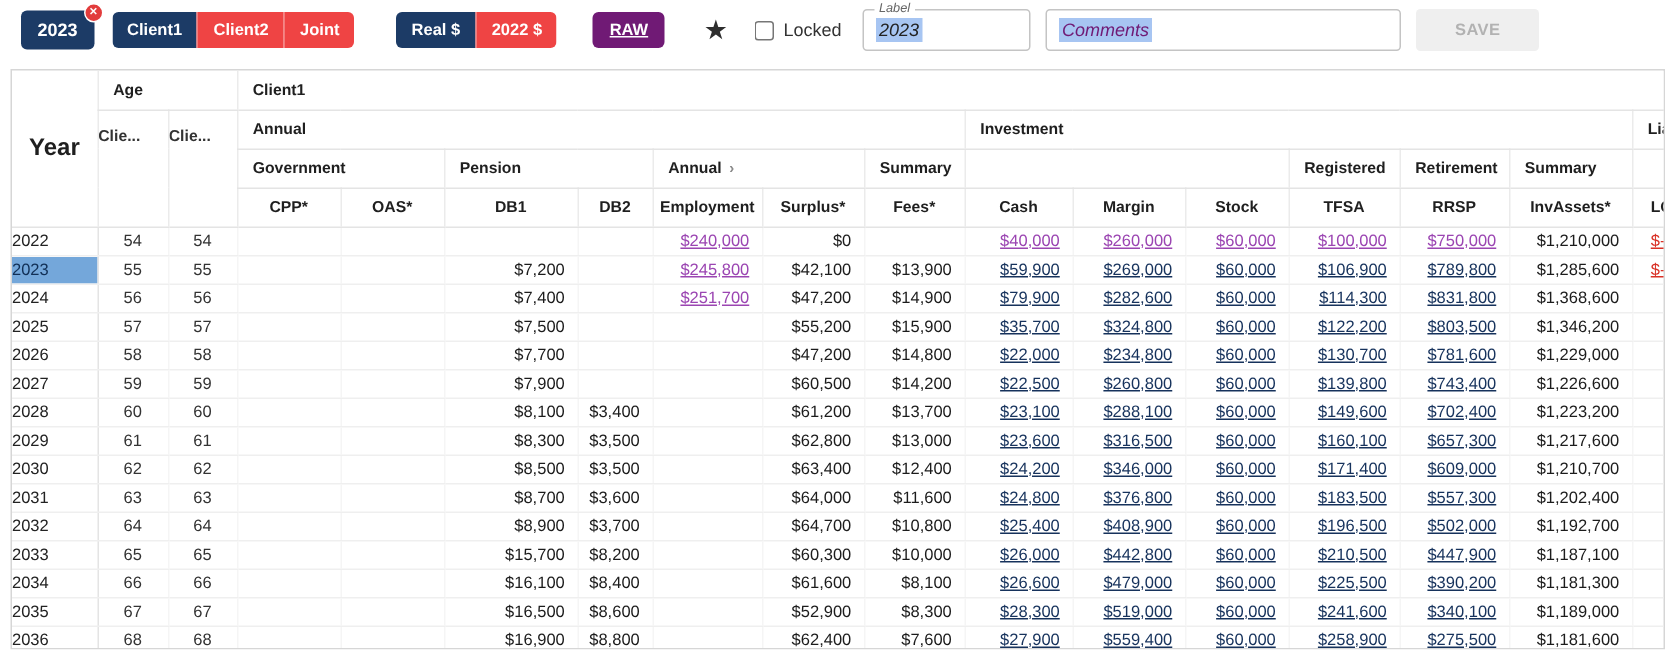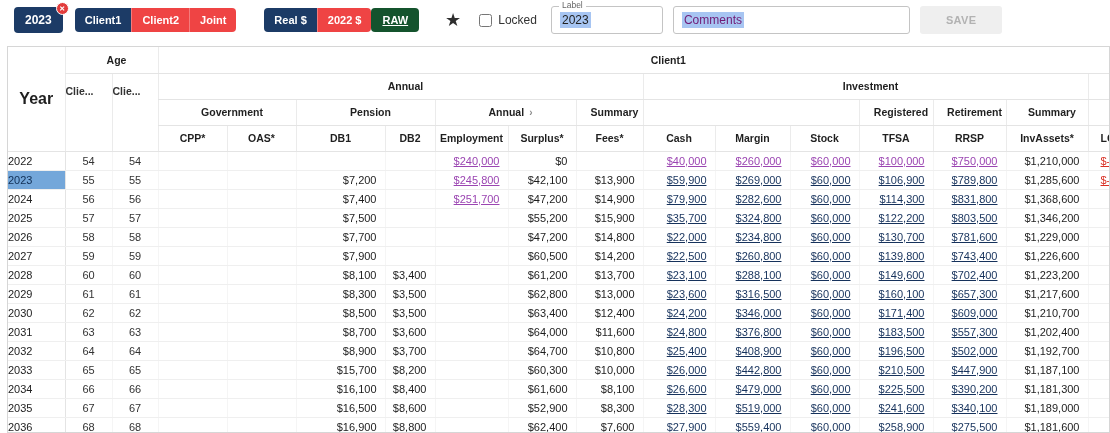--- a/index.html
+++ b/index.html
@@ -31,31 +31,31 @@
   .seg { display: flex; border-radius: 4px; overflow: hidden; }
   .seg + .seg { margin-left: 28px; }
   .seg button {
     border: none; color: #fff; font-size: 11px; font-weight: bold;
     padding: 6px 10px; background: #ef4444; cursor: pointer;
     font-family: inherit;
   }
   .seg button + button { border-left: 1px solid rgba(255,255,255,.3); }
   .seg button.active { background: #1c3b66; }
   .raw {
-    background: #14532d; color: #fff; border: none;
+    margin-left: 24px; background: #701a75; color: #fff; border: none;
     border-radius: 4px; font-weight: bold; font-size: 11px;
     padding: 6px 11px; cursor: pointer; font-family: inherit; text-decoration: underline;
   }
   .star { margin-left: 26px; font-size: 18px; color: #2e2e2e; line-height: 1; cursor: pointer; }
   .locked { margin-left: 18px; display: flex; align-items: center; font-size: 12px; color: #333; cursor: pointer; }
   .locked input { width: 13px; height: 13px; margin: 0 6px 0 0; }
   .field {
     position: relative; height: 28px; border: 1px solid #c4c4c4;
     border-radius: 3px; display: flex; align-items: center;
-    padding: 0 8px; background: #fff; cursor: text;
+    padding: 0 8px; background: #fff; cursor: text; font-style: italic;
   }
   .label-field { width: 112px; margin-left: 14px; }
   .comments-field { width: 237px; margin-left: 10px; }
   .float-label {
     position: absolute; top: -6px; left: 7px; font-size: 8.5px;
     color: #666; background: #fff; padding: 0 3px; line-height: 1.1;
   }
   .sel-text { background: #a7c5f2; font-size: 12px; color: #222; padding: 1px 2px; white-space: nowrap; }
   .comments-field .sel-text { color: #701a75; }
   .save {
@@ -69,21 +69,21 @@
     margin: 6px 0 0 7px; width: 1103px; height: 387px;
     overflow: hidden; border: 1px solid #d6d6d6;
   }
   table { border-collapse: collapse; table-layout: fixed; width: 1160px; }
   thead th {
     height: 26px; font-size: 10.5px; font-weight: bold; color: #1f1f1f;
     text-align: center; padding: 0; border-bottom: 1px solid #e4e4e4;
     border-left: 1px solid #ebebeb; background: #fff;
     white-space: nowrap; overflow: hidden;
   }
-  thead th.grp { text-align: center; padding-left: 10px; }
+  thead th.grp { text-align: left; padding-left: 10px; }
   thead th.year-h { border-left: none; font-size: 16px; }
   thead th.age-col {
     text-align: left; vertical-align: top; padding: 11px 0 0 0;
     color: #333;
   }
   thead th.expandable { cursor: pointer; }
   .chev { color: #8a8a8a; font-weight: bold; font-size: 10px; margin-left: 5px; }
   thead th.loc-h { text-align: left; padding-left: 12px; }
 
   tbody td {

